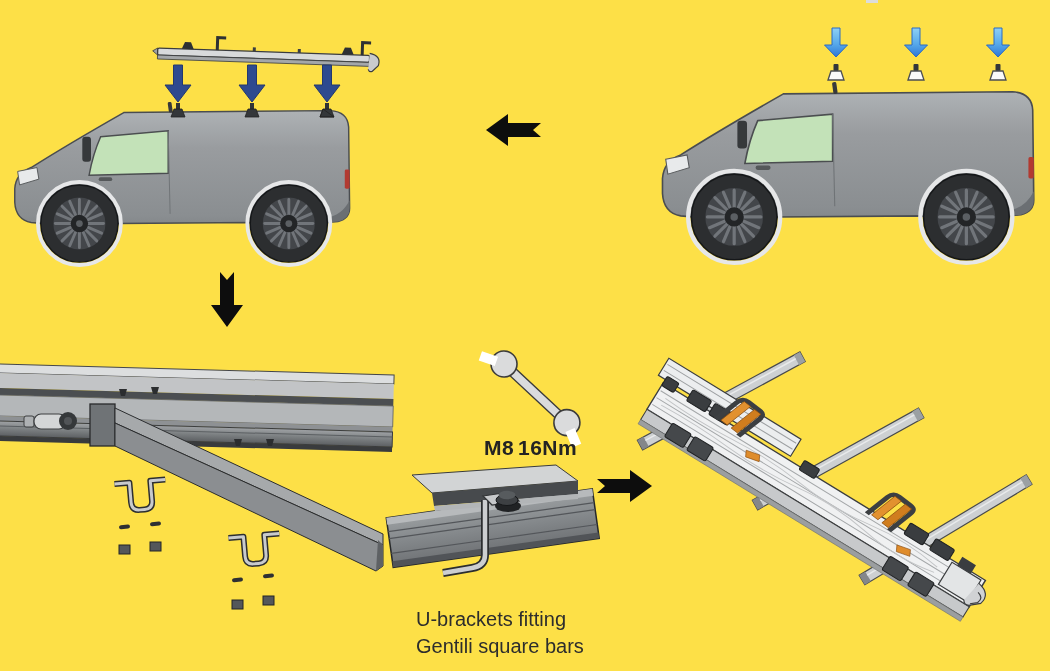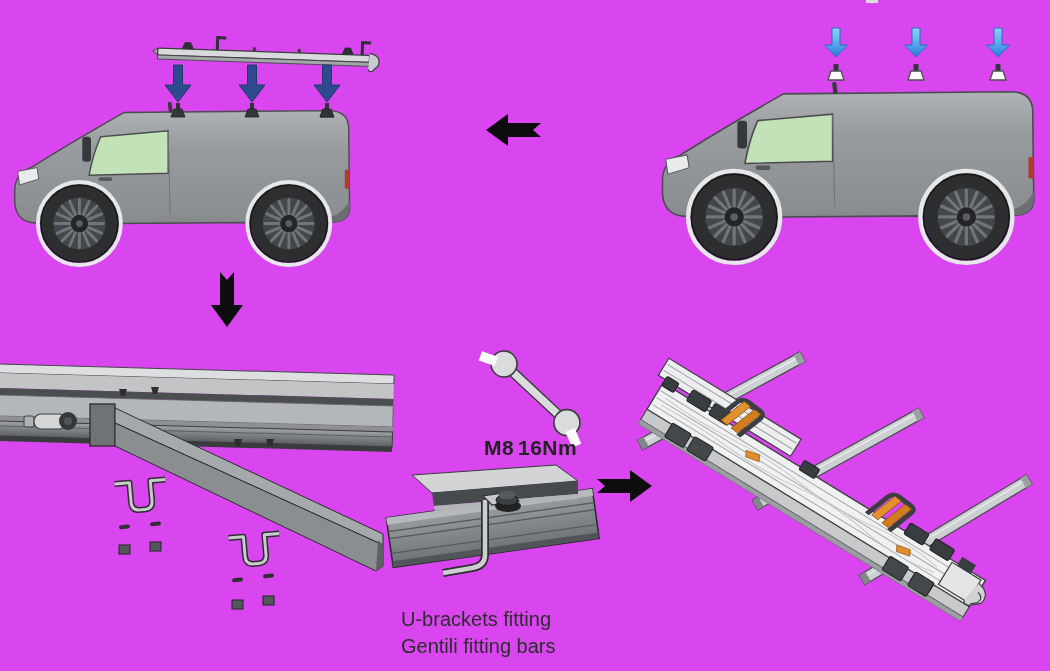--- a/index.html
+++ b/index.html
@@ -1,23 +1,23 @@
 <!DOCTYPE html>
 <html><head>
 <meta charset="utf-8">
 <style>
   html,body{margin:0;padding:0;background:#fff;}
-  #sheet{position:relative;width:1050px;height:671px;background:#d946ef;overflow:hidden;
+  #sheet{position:relative;width:1050px;height:671px;background:#fde047;overflow:hidden;
          font-family:"Liberation Sans",sans-serif;}
   #art{position:absolute;left:0;top:0;}
   .torque-label{position:absolute;top:436px;font-weight:bold;font-size:21px;color:#232323;
                 letter-spacing:0.5px;}
   #torque-bolt{left:484px;}
   #torque-value{left:518px;}
-  .caption{position:absolute;left:401px;top:606px;font-size:20px;line-height:27px;color:#2d2d2d;}
+  .caption{position:absolute;left:416px;top:606px;font-size:20px;line-height:27px;color:#2d2d2d;}
   .caption div{white-space:nowrap;}
 </style>
 </head>
 <body>
 
 <div id="sheet">
 
 <svg id="art" width="1050" height="671" viewBox="0 0 1050 671">
   <defs>
     <linearGradient id="vanBody" x1="0" y1="0" x2="0" y2="1">
@@ -300,16 +300,16 @@
       </g>
     </g>
   </g>
 </svg>
 
 <div class="torque-label" id="torque-bolt">M8</div>
 <div class="torque-label" id="torque-value">16Nm</div>
 
 <div class="caption">
   <div>U-brackets fitting</div>
-  <div>Gentili fitting bars</div>
+  <div>Gentili square bars</div>
 </div>
 
 </div>
 
 </body></html>

